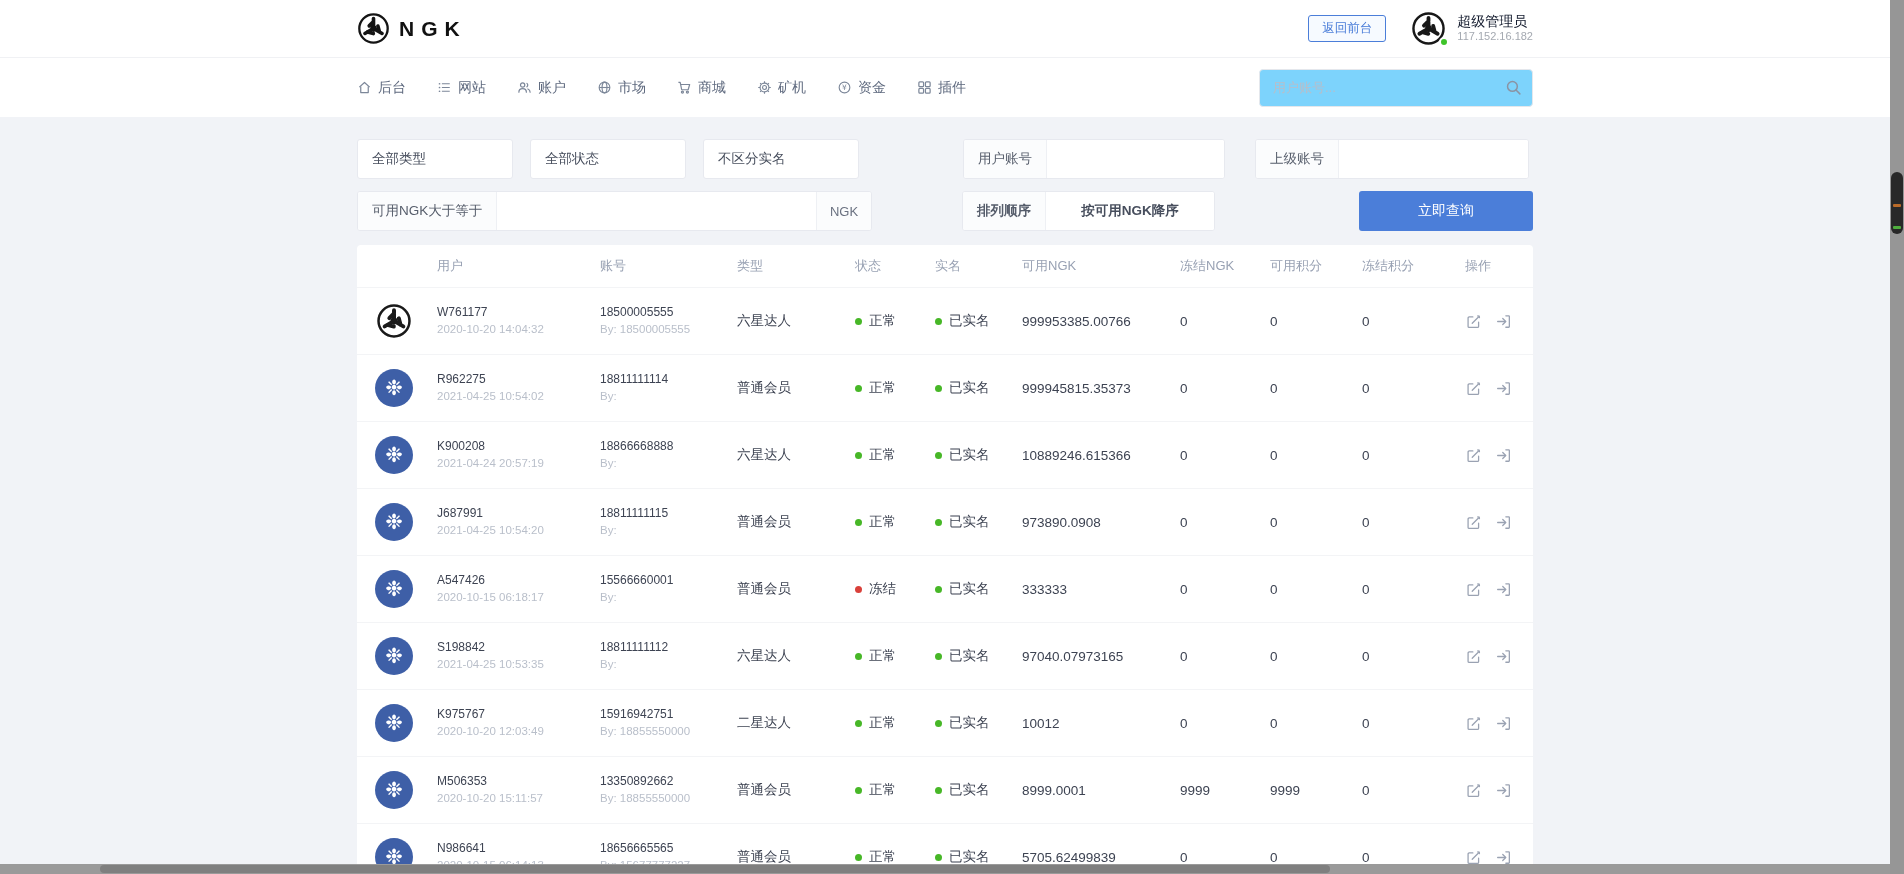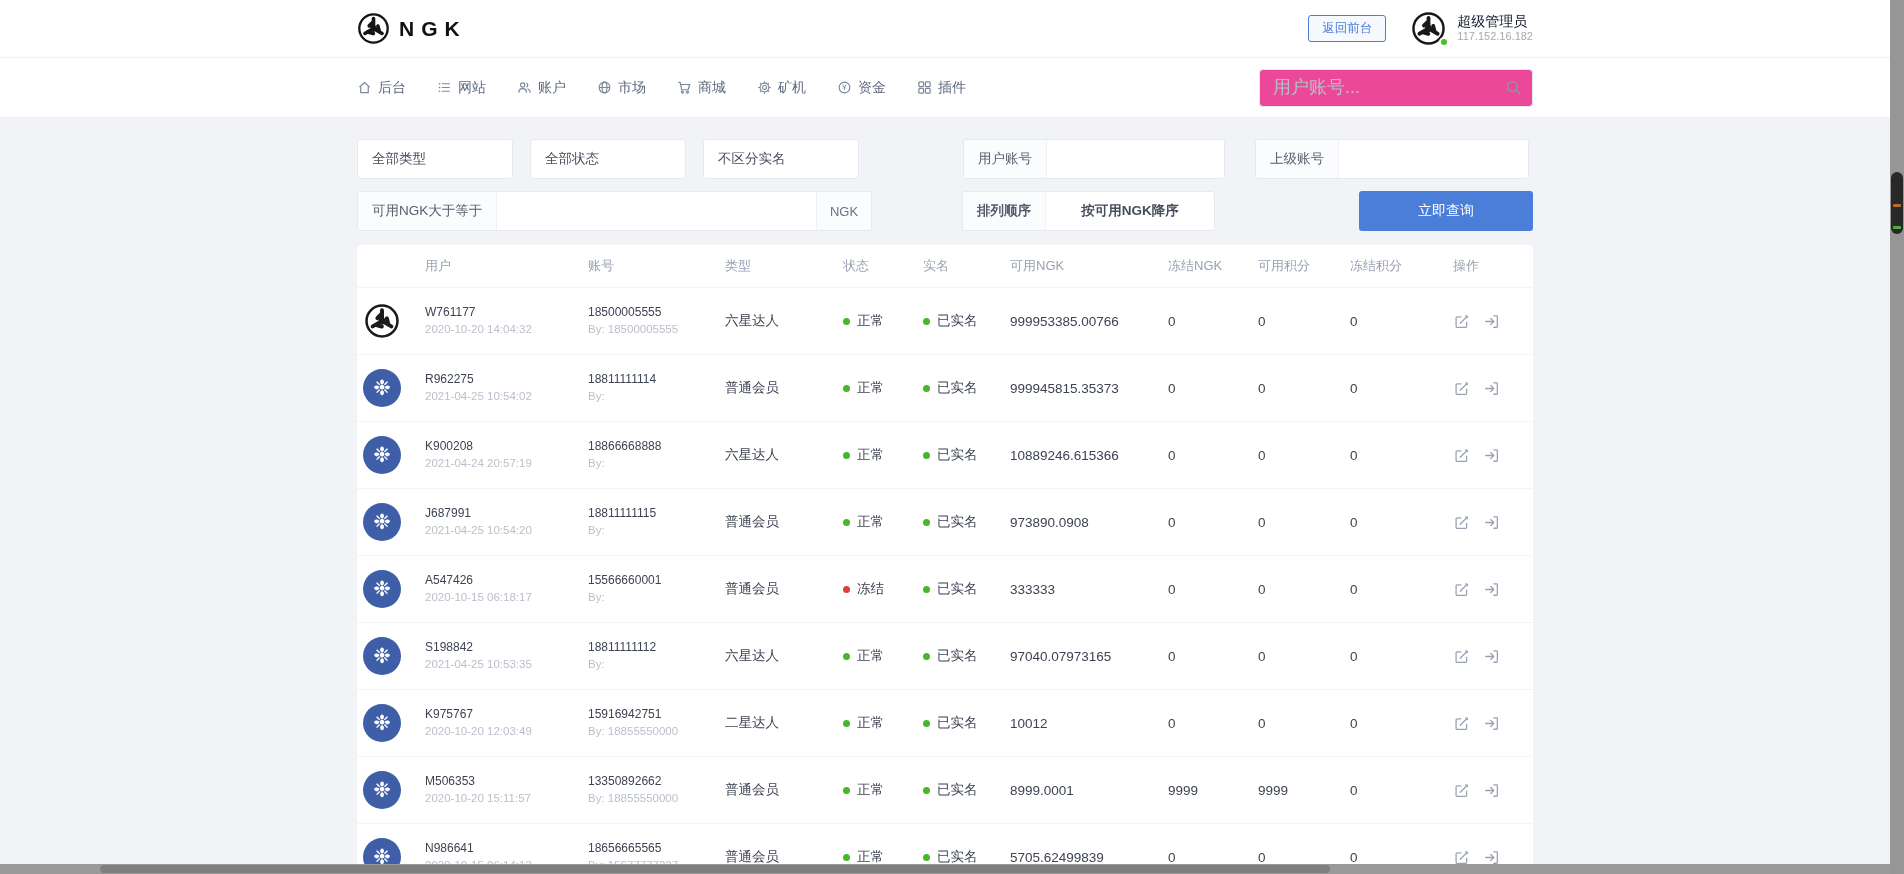--- a/index.html
+++ b/index.html
@@ -40,22 +40,22 @@
   .admin-ip{font-size:11px;color:#a4a9b1;}
 
   
   .navbar{height:60px;background:#fff;border-top:1px solid #f0f1f4;}
   .navbar .shell{height:100%;display:flex;align-items:center;justify-content:space-between;}
   .nav-items{display:flex;align-items:flex-start;gap:31px;}
   .nav-item{display:flex;align-items:center;gap:6px;color:#5f6a7f;font-size:14px;cursor:pointer;}
   .nav-item .nicon{width:15px;height:15px;color:#7c8799;}
   .nav-search{position:relative;width:274px;}
   .nav-search input{
-    width:100%;height:38px;border:1px solid #e4e7ec;border-radius:4px;background:#ec4899;
-    padding:0 36px 0 13px;font-size:18px;color:#333;font-family:inherit;outline:none;
+    width:100%;height:38px;border:1px solid #e4e7ec;border-radius:4px;background:#7dd3fc;
+    padding:0 36px 0 13px;font-size:13px;color:#333;font-family:inherit;outline:none;
   }
   .nav-search input::placeholder{color:#b8bec9;}
   .search-ic{position:absolute;right:11px;top:10px;width:17px;height:17px;color:#8b93a3;cursor:pointer;}
 
   
   .content{padding-top:22px;}
   .frow{display:flex;align-items:center;}
   .frow1{margin-bottom:12px;}
   .sel{
     width:156px;height:40px;background:#fff;border:1px solid #e7e9ef;border-radius:3px;
@@ -83,21 +83,21 @@
   .query-btn{
     margin-left:auto;width:174px;height:40px;background:var(--accent);color:#fff;border:none;
     border-radius:3px;font-size:14px;cursor:pointer;font-family:inherit;
   }
 
   
   .card{margin-top:14px;background:#fff;border-radius:4px;height:660px;overflow:hidden;}
   .thead-row,.trow{
     display:grid;
     grid-template-columns:62px 163px 137px 118px 80px 87px 158px 90px 92px 103px 1fr;
-    align-items:center;padding-left:6px;
+    align-items:center;padding-left:18px;
   }
   .thead-row{height:42px;color:#98a1b3;font-size:13px;}
   .trow{height:67px;border-top:1px solid #f3f4f6;font-size:13.5px;}
   .avatar{width:38px;height:38px;border-radius:50%;display:flex;align-items:center;justify-content:center;overflow:hidden;}
   .avatar-brand{background:#fff;}
   .avatar-brand .mark{width:36px;height:36px;color:#1a1a1a;}
   .avatar-pattern{background:var(--avatar-blue);color:#fff;font-size:21px;font-family:"DejaVu Sans",sans-serif;}
   .cell-two{display:flex;flex-direction:column;line-height:1.45;}
   .c-main{color:#3d4352;font-size:12px;}
   .c-sub{color:#b9bfca;font-size:11.5px;}

